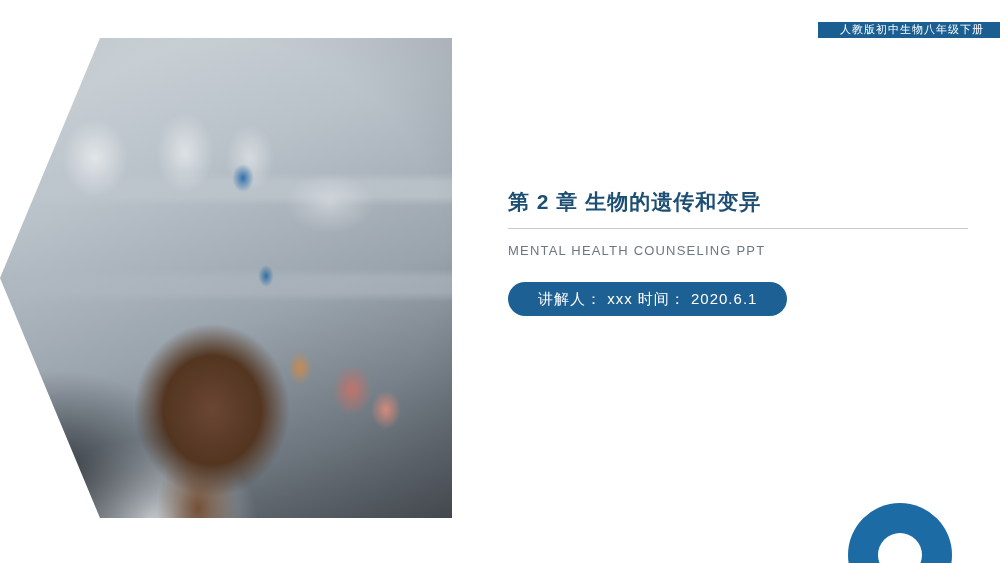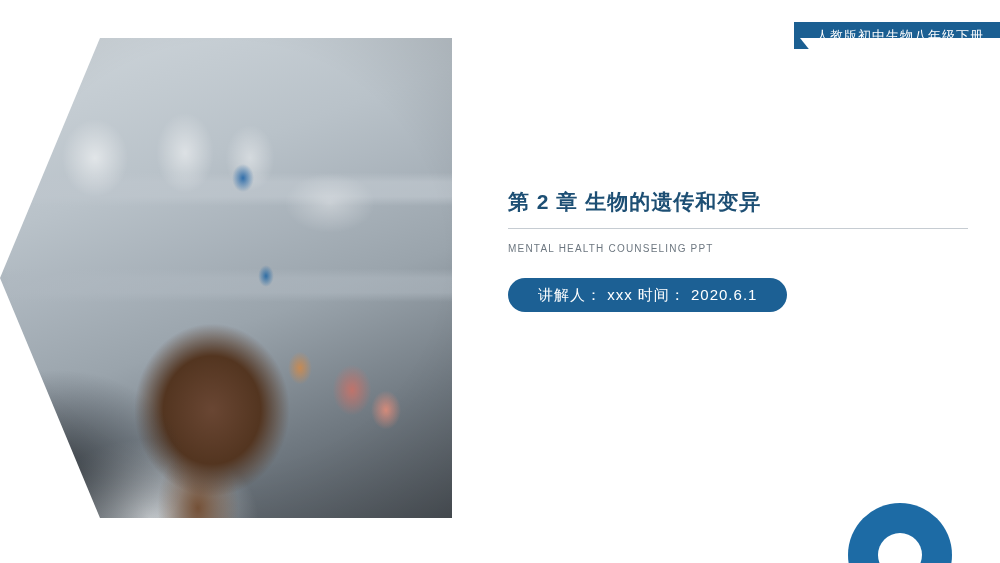--- a/index.html
+++ b/index.html
@@ -20,23 +20,22 @@
 
   
   .ribbon {
     position: absolute;
     top: 22px;
     right: 0;
     height: 27px;
     background: #1b5f92;
     color: #ffffff;
     display: flex;
-    align-items: center;
     padding: 0 16px 0 22px;
-    font-size: 13px;
+    font-size: 11px;
     letter-spacing: 1px;
     white-space: nowrap;
   }
 
   
   .photo-panel {
     position: absolute;
     left: 0;
     top: 38px;
     width: 452px;
@@ -149,21 +148,21 @@
     margin: 0 0 16px 0;
     white-space: nowrap;
   }
   .rule {
     width: 460px;
     height: 1px;
     background: #c6ccd2;
     margin: 0 0 14px 0;
   }
   .subtitle {
-    font-size: 10px;
+    font-size: 13px;
     color: #6d7780;
     letter-spacing: 1.2px;
     margin: 0 0 24px 0;
     white-space: nowrap;
   }
   .pill {
     display: inline-flex;
     align-items: center;
     justify-content: flex-end;
     background: #1c6094;

